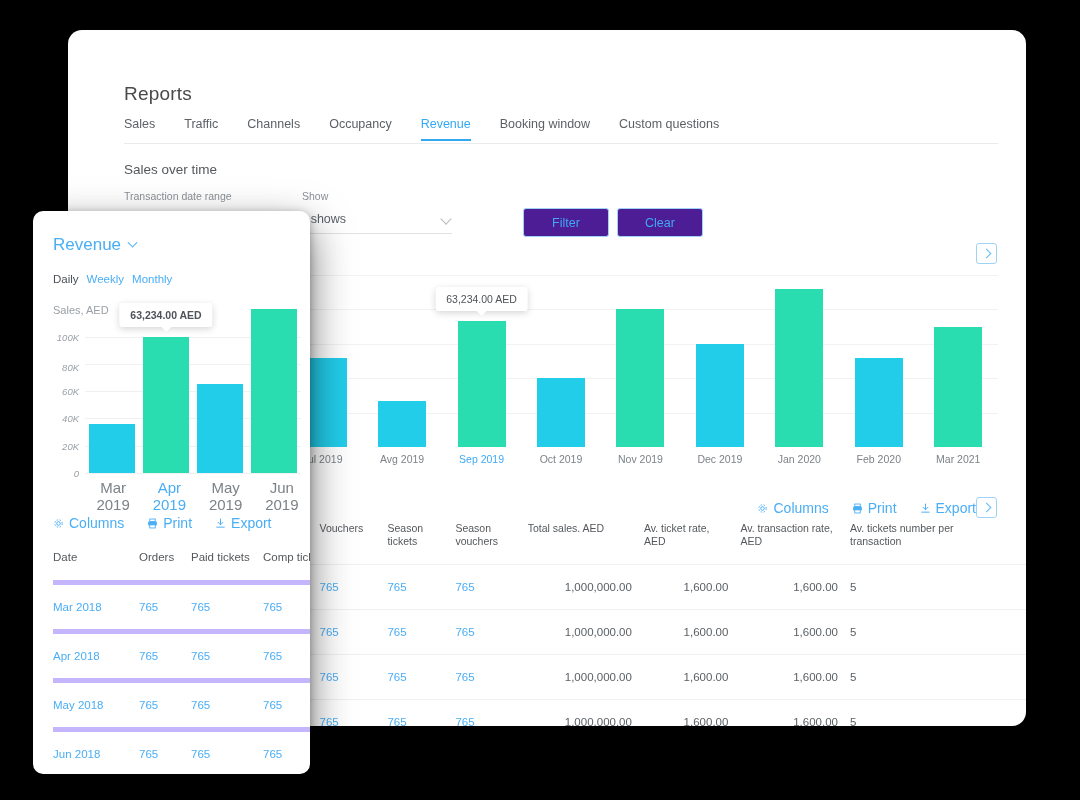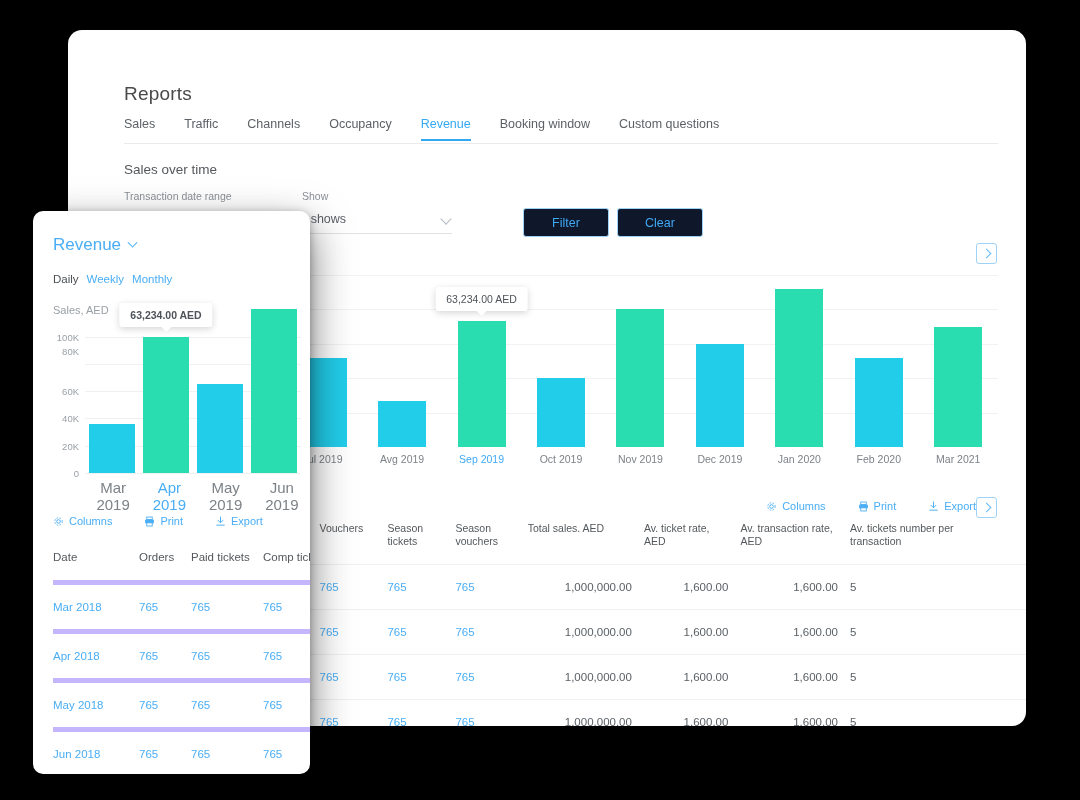--- a/index.html
+++ b/index.html
@@ -116,21 +116,21 @@
     transform: rotate(45deg);
   }
 
   .btn-outline {
     position: absolute;
     top: 18px;
     width: 86px;
     height: 29px;
     border: 1px solid #9ed3f7;
     border-radius: 3px;
-    background: #0f172a;
+    background: #4c1d95;
     color: #3fa9f5;
     font-size: 12.5px;
     font-family: "Liberation Sans", sans-serif;
     cursor: pointer;
   }
   .btn-filter { left: 399px; }
   .btn-clear  { left: 493px; }
 
   
   .pager-btn {
@@ -221,22 +221,22 @@
     margin-left: -5px;
     border-left: 5px solid transparent;
     border-right: 5px solid transparent;
     border-top: 5px solid #ffffff;
   }
 
   
   .tool-links {
     display: flex;
     align-items: center;
-    gap: 32px;
-    font-size: 11px;
+    gap: 23px;
+    font-size: 14px;
     color: #4aaef5;
   }
   .tool-link {
     display: inline-flex;
     align-items: center;
     gap: 5px;
     cursor: pointer;
     white-space: nowrap;
   }
   .tool-link svg { display: block; }
@@ -322,21 +322,21 @@
   }
 
   #ov-chart {
     position: absolute;
     left: 20px; top: 112px;
     width: 248px; height: 150px;
   }
   .ov-ylabels {
     position: absolute;
     left: 0; top: 0;
-    width: 30px; height: 150px;
+    width: 30px; height: 150px; font-style: italic;
   }
   .ov-ylabel {
     position: absolute;
     right: 4px;
     font-size: 9.5px;
     color: #9aa0a6;
     transform: translateY(-50%);
   }
   .ov-plot {
     position: absolute;
@@ -631,21 +631,21 @@
         <span class="active">Daily</span>
         <span class="">Weekly</span>
         <span class="">Monthly</span>
       </div>
 
     <div class="ov-axis-title">Sales, AED</div>
 
     <div id="ov-chart">
       <div class="ov-ylabels" id="ov-ylabels">
           <div class="ov-ylabel" style="top: 13.6364px;">100K</div>
-          <div class="ov-ylabel" style="top: 28px; text-align: center;">80K</div>
+          <div class="ov-ylabel" style="top: 44px; text-align: center;">80K</div>
           <div class="ov-ylabel" style="top: 68.1818px;">60K</div>
           <div class="ov-ylabel" style="top: 95.4545px; margin-left: 16px;">40K</div>
           <div class="ov-ylabel" style="top: 122.727px;">20K</div>
           <div class="ov-ylabel" style="top: 150px;">0</div>
         </div>
       <div class="ov-plot">
         <div id="ov-grid-host">
             <div class="ov-grid" style="top: 13.6364px;"></div>
             <div class="ov-grid" style="top: 40.9091px;"></div>
             <div class="ov-grid" style="top: 68.1818px;"></div>

